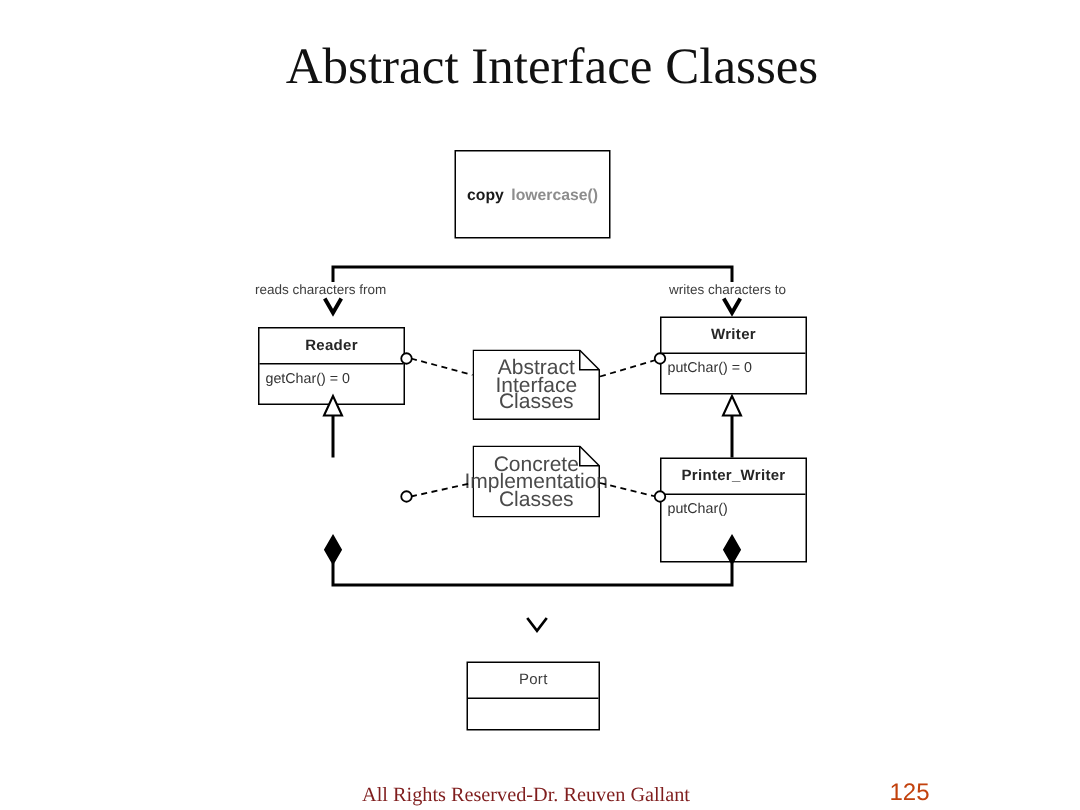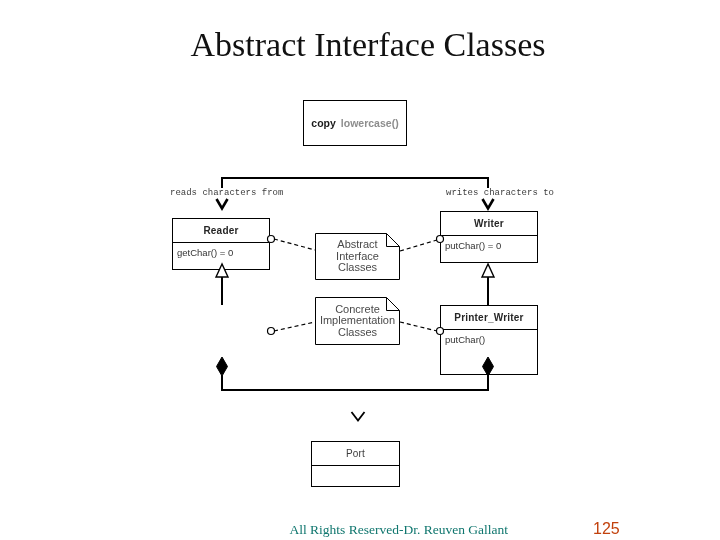--- a/index.html
+++ b/index.html
@@ -19,54 +19,54 @@
     color: #111;
     margin-left: 16px;
   }
   .connectors {
     position: absolute; left: 0; top: 0;
     z-index: 5;
     pointer-events: none;
   }
   .box, .uml-class, .note { position: absolute; z-index: 2; box-sizing: border-box; }
   .copy-box {
-    left: 303px; top: 100px; width: 104px; height: 46px;
+    left: 303px; top: 100px; width: 104px; height: 59px;
     border: 1px solid #000; background: #fff;
     display: flex; align-items: center; justify-content: center;
     font-size: 10.5px; font-weight: bold;
   }
   .copy-primary { color: #1a1a1a; margin-right: 5px; }
   .copy-secondary { color: #8d8d8d; }
   .edge-label {
     position: absolute; z-index: 3;
-    font-size: 9px; color: #3d3d3d; white-space: nowrap; font-family: Liberation Mono, monospace;
+    font-size: 9px; color: #3d3d3d; white-space: nowrap;
   }
   .uml-class { border: 1px solid #000; background: #fff; }
   .uml-name {
     height: 23px; border-bottom: 1px solid #000;
     display: flex; align-items: center; justify-content: center;
     font-size: 10px; font-weight: bold; color: #262626;
     letter-spacing: 0.2px;
   }
   .uml-name.plain { font-weight: normal; color: #3d3d3d; }
   .uml-members { padding: 4px 0 0 4px; }
   .uml-member { font-size: 9.5px; color: #333; line-height: 12px; white-space: nowrap; }
   .note { background: transparent; }
   .note svg { position: absolute; left: 0; top: 0; }
   .note-text {
     position: absolute; left: 0; top: 0; right: 0; bottom: 0;
     display: flex; flex-direction: column; align-items: center; justify-content: center;
-    font-size: 11px; color: #4a4a4a; line-height: 11.5px;
+    font-size: 14px; color: #4a4a4a; line-height: 11.5px;
     text-align: center; z-index: 2;
   }
   .footer {
     position: absolute; left: 0; top: 522px; width: 460px;
     text-align: right;
     font-family: "Liberation Serif", "DejaVu Serif", serif;
-    font-size: 13.5px; color: #0f766e; padding-left: 48px;
+    font-size: 13.5px; color: #7f1d1d;
   }
   .page-number {
     position: absolute; left: 593px; top: 520px;
     font-family: Liberation Sans, sans-serif;
     font-size: 16px; color: #c2410c;
   }
 </style>
 </head>
 <body>
 

